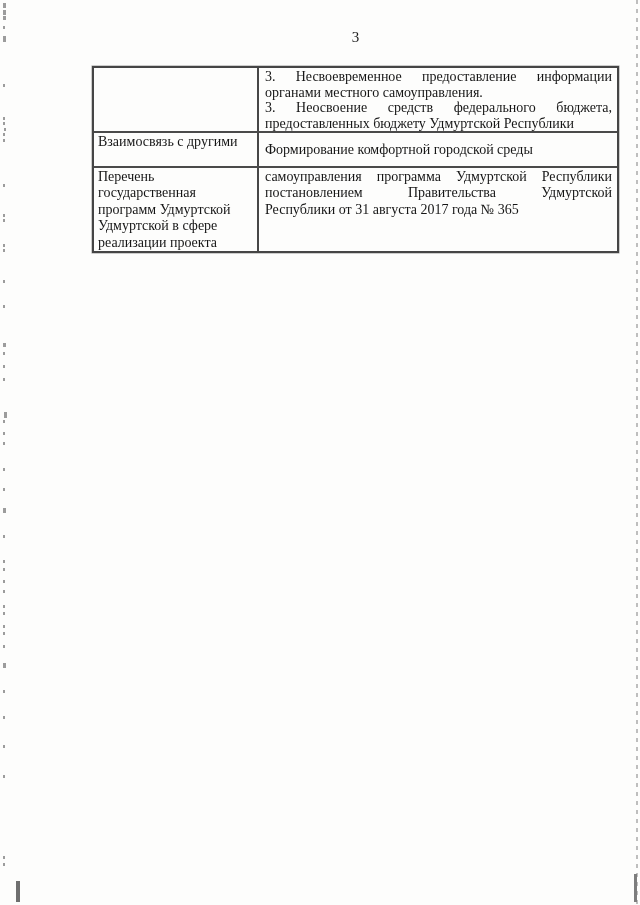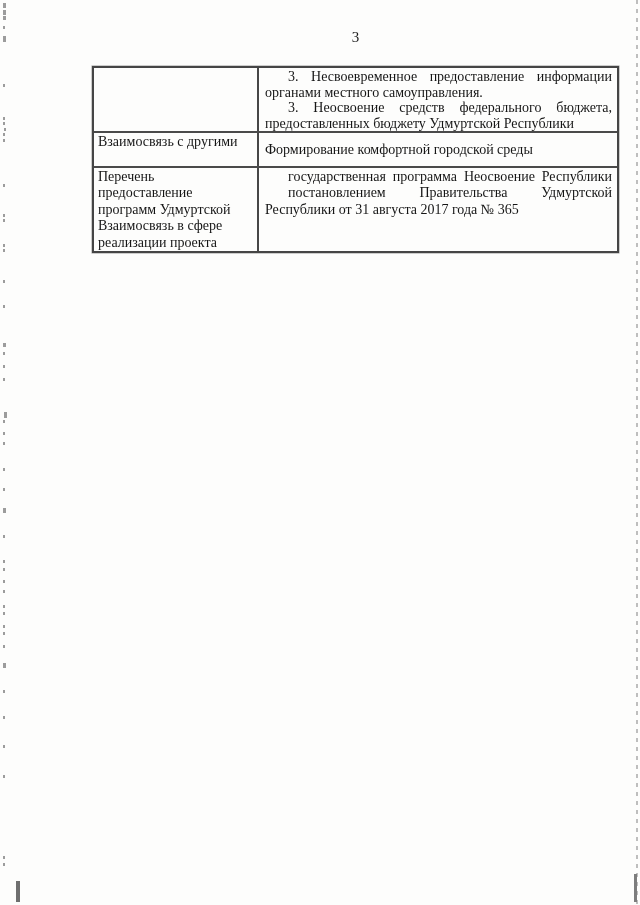--- a/index.html
+++ b/index.html
@@ -72,21 +72,20 @@
     font-size: 14px;
     line-height: 15.7px;
     white-space: normal;
   }
   .r2 .line { line-height: 16px; }
   .r3 .line { line-height: 16.4px; }
 
   .jline {
     text-align: justify;
     text-align-last: justify;
-    margin-left: 23px;
   }
 
   
   .scan-artifacts i {
     position: absolute;
     display: block;
     background: #9c9c9c;
   }
   .right-scan-line {
     position: absolute;
@@ -140,27 +139,27 @@
       <div class="line">Взаимосвязь с другими</div>
     </div>
     <div class="c-right">
       <div class="line">Формирование комфортной городской среды</div>
     </div>
   </div>
 
   <div class="t-row r3">
     <div class="c-left">
       <div class="line">Перечень</div>
-      <div class="line">предоставление</div>
+      <div class="line">государственная</div>
       <div class="line">программ Удмуртской</div>
-      <div class="line">Взаимосвязь в сфере</div>
+      <div class="line">Удмуртской в сфере</div>
       <div class="line">реализации проекта</div>
     </div>
     <div class="c-right">
-      <div class="line jline">государственная программа Неосвоение Республики</div>
+      <div class="line jline">самоуправления программа Удмуртской Республики</div>
       <div class="line jline">постановлением Правительства Удмуртской</div>
       <div class="line">Республики от 31 августа 2017 года № 365</div>
     </div>
   </div>
 
 </div>
 
 <div class="scan-artifacts">
     <i style="left: 3px; top: 3px; width: 3px; height: 5px;"></i>
     <i style="left: 3px; top: 10px; width: 3px; height: 5px;"></i>

